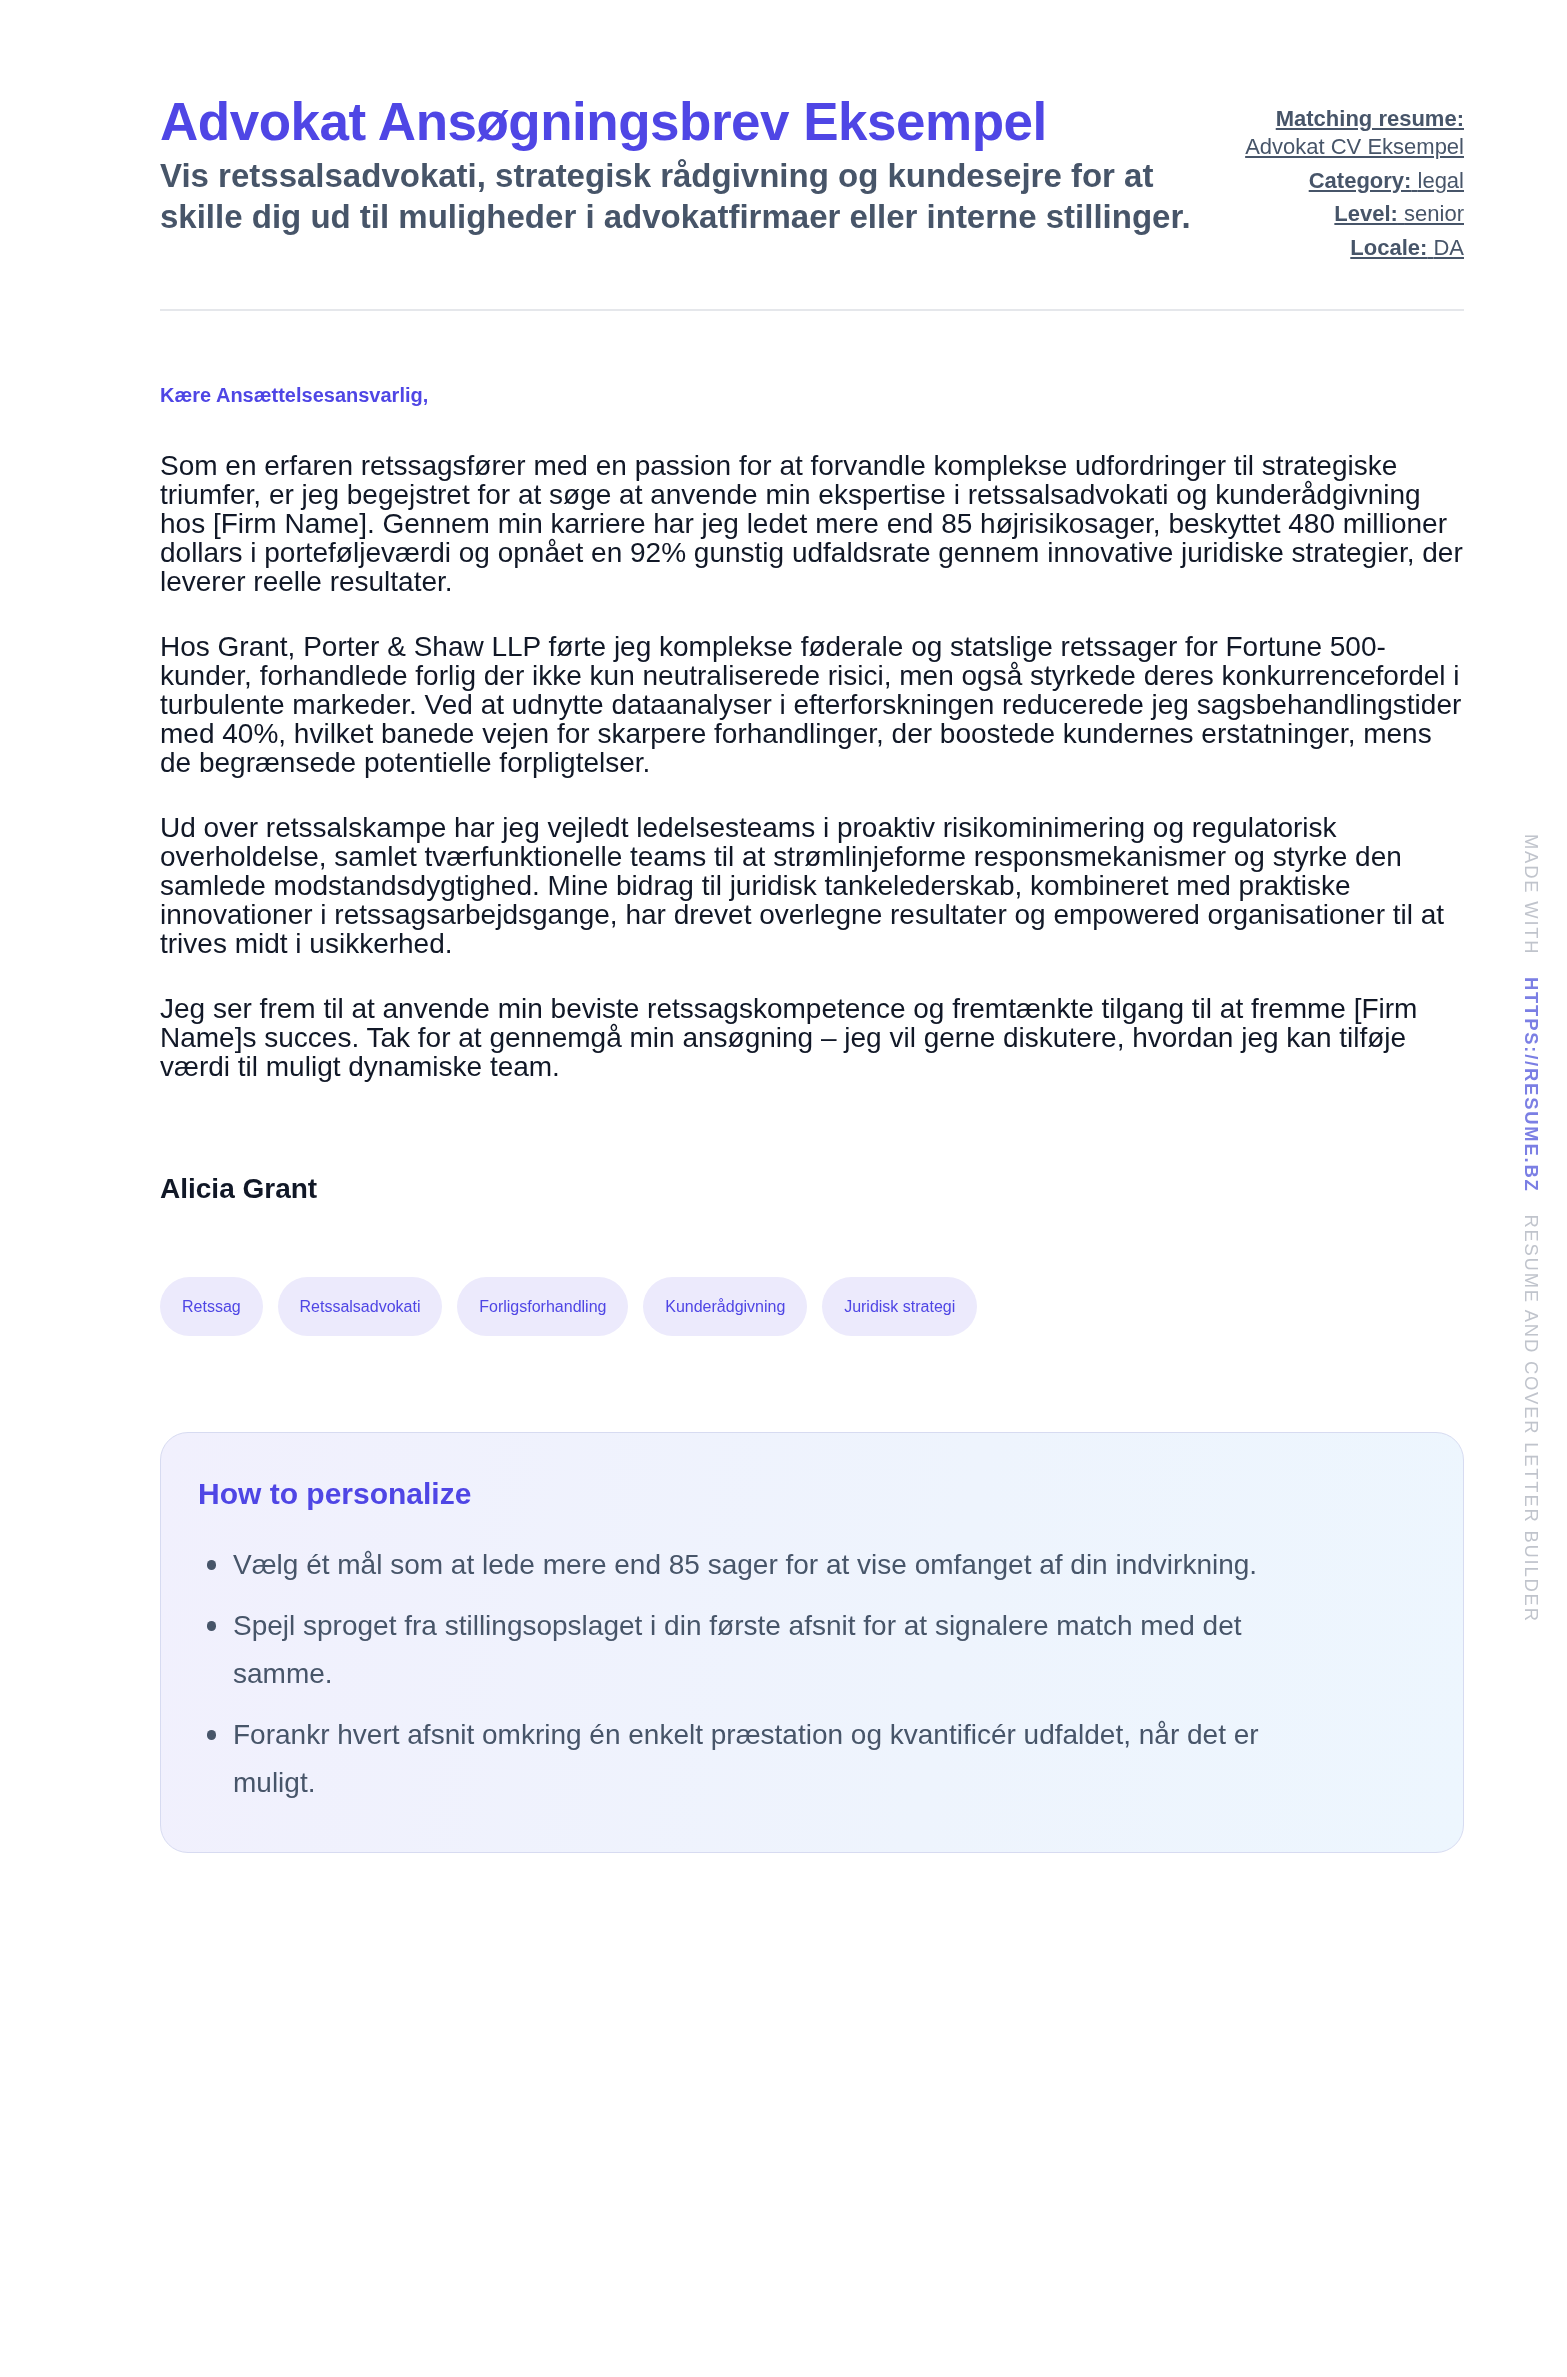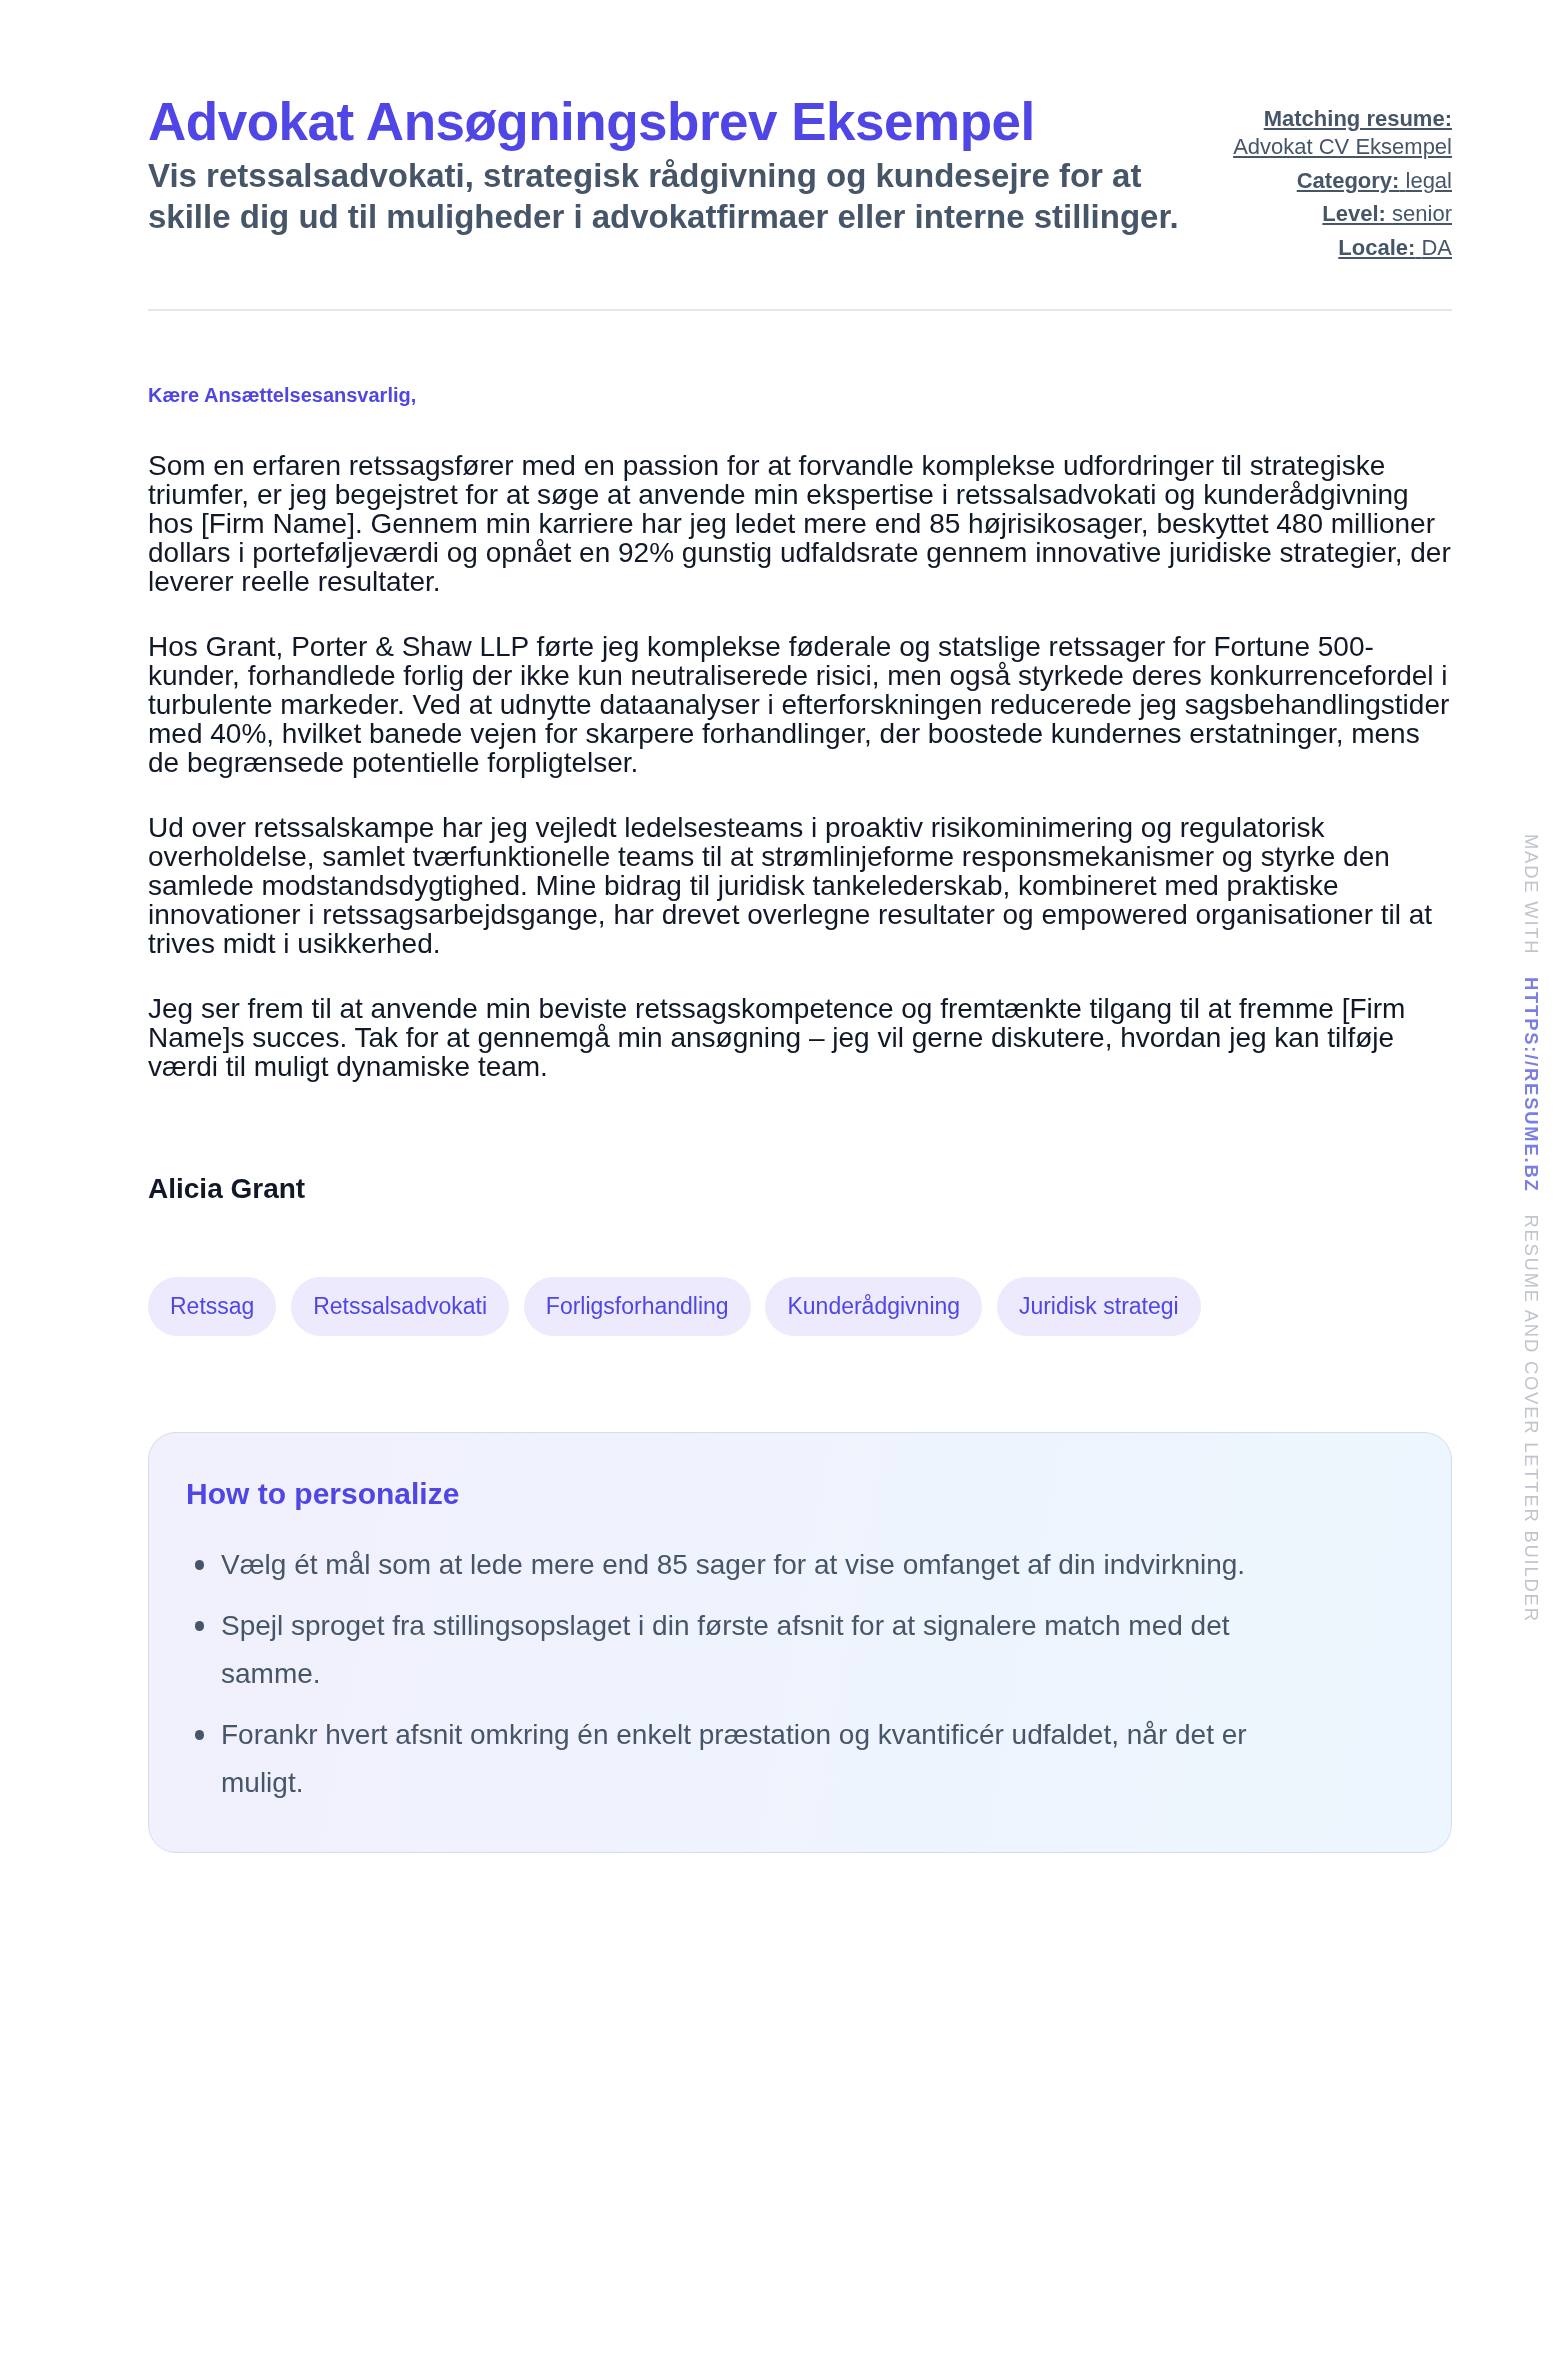--- a/index.html
+++ b/index.html
@@ -5,21 +5,21 @@
     * { box-sizing: border-box; margin: 0; padding: 0; }
     html, body { width: 1568px; height: 2377px; background: #ffffff; }
     body {
       font-family: "Liberation Sans", "DejaVu Sans", sans-serif;
       color: #111827;
       position: relative;
       overflow: hidden;
     }
     .page {
       position: absolute;
-      left: 148px;
+      left: 160px;
       top: 0;
       width: 1304px;
     }
     .header {
       display: flex;
       justify-content: space-between;
       align-items: flex-start;
       padding-top: 89px;
       padding-bottom: 42px;
       border-bottom: 2.8px solid #e5e7eb;
@@ -79,21 +79,21 @@
       line-height: 37px;
     }
     .tags {
       margin-top: 70px;
       display: flex;
       gap: 14.8px;
     }
     .tag {
       background: #eceafc;
       color: #4f46e5;
-      font-size: 23px;
+      font-size: 16px;
       font-weight: 500;
       height: 59px;
       line-height: 59px;
       padding: 0 22px;
       border-radius: 29.5px;
     }
     .personalize {
       margin-top: 96px;
       border: 1.8px solid #d7dbf1;
       border-radius: 28px;

